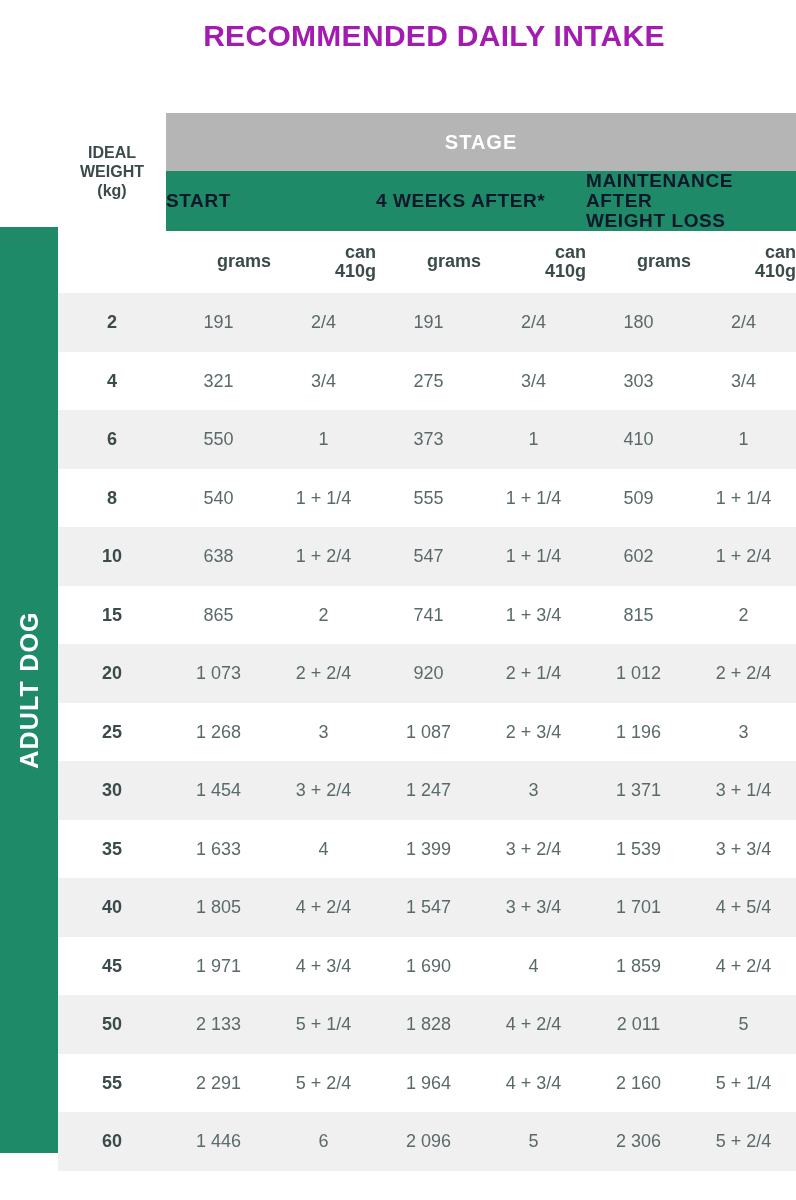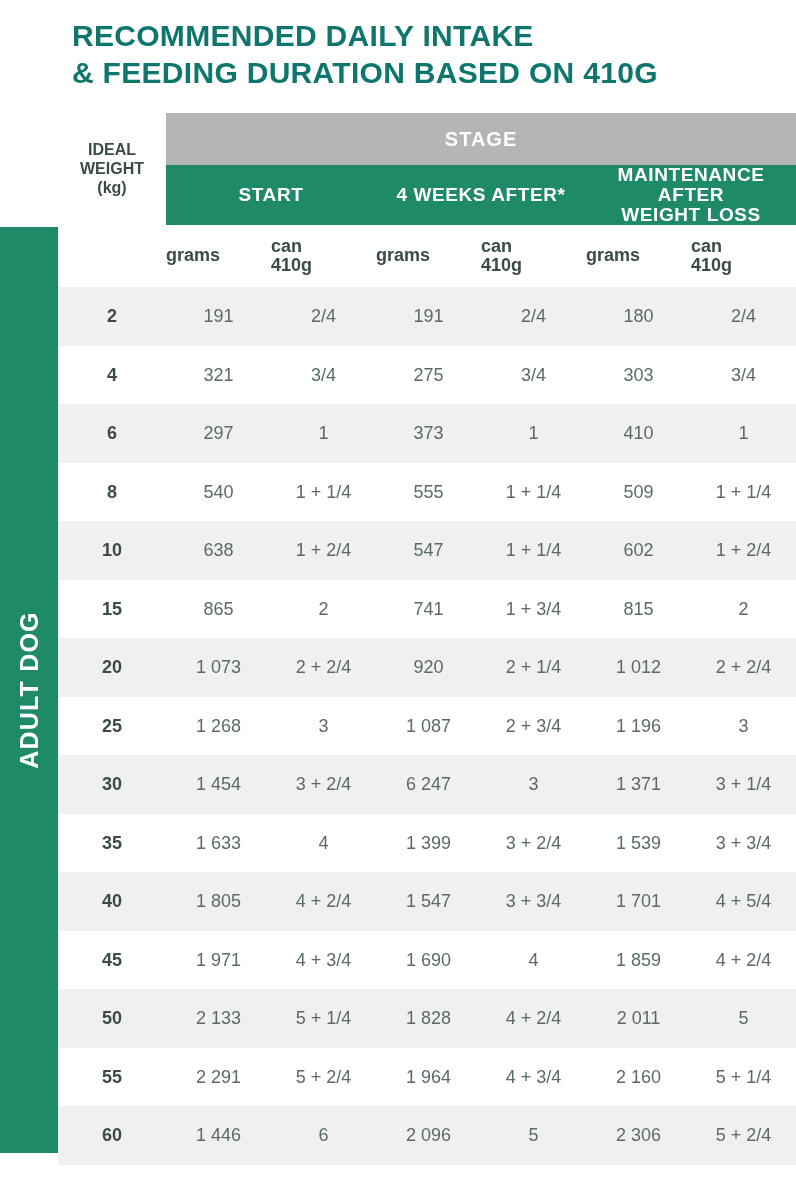--- a/index.html
+++ b/index.html
@@ -21,24 +21,25 @@
   
   .title-block {
     position: absolute;
     left: 72px;
     top: 18px;
     width: 724px;
   }
   .title-line {
     font-size: 30px;
     font-weight: bold;
-    color: #0f766e;
+    color: #a21caf;
     letter-spacing: 0.3px;
     line-height: 1.22;
     white-space: nowrap;
+    text-align: center;
   }
 
   
   .side-band {
     position: absolute;
     left: 0px;
     top: 227px;
     width: 58px;
     height: 926px;
     background: #1f8a68;
@@ -85,42 +86,41 @@
     height: 105px;
     vertical-align: middle;
   }
   .h-stage {
     background: #b5b5b5;
     color: #ffffff;
     font-size: 20px;
     font-weight: bold;
     letter-spacing: 1px;
     text-align: center;
-    height: 52px;
+    height: 58px;
     vertical-align: middle;
   }
   .h-sub {
     background: #1f8a68;
-    color: #ffffff;
+    color: #0f172a;
     font-size: 19px;
     font-weight: bold;
     letter-spacing: 0.6px;
-    text-align: center;
     height: 53px;
     vertical-align: middle;
     border-left: 2px solid #ffffff;
     line-height: 1.06;
   }
   .h-sub.first { border-left: 0; }
   .h-unit {
     background: #ffffff;
     color: #3b4a4a;
     font-size: 18px;
     font-weight: bold;
-    text-align: left;
+    text-align: right;
     height: 62px;
     vertical-align: middle;
     line-height: 1.1;
   }
   .h-unit-blank { background: #ffffff; }
 
   
   tr.row-odd td { background: #f0f0f0; }
   tr.row-even td { background: #ffffff; }
   td.c-weight {
@@ -148,21 +148,20 @@
     color: #3b4a4a;
   }
 </style>
 </head>
 <body>
 
 <div id="page">
 
   <div class="title-block">
     <div class="title-line">RECOMMENDED DAILY INTAKE</div>
-    <div class="title-line">&amp; FEEDING DURATION BASED ON 410G</div>
   </div>
 
   <div class="side-band">
     <div class="side-band-label">ADULT DOG</div>
   </div>
 
   <div class="table-wrap">
     <table class="feed">
       <colgroup>
         <col style="width:108px">
@@ -229,21 +228,21 @@
           <td class="c-weight">4</td>
           <td class="c-val">321</td>
           <td class="c-val">3/4</td>
           <td class="c-val">275</td>
           <td class="c-val">3/4</td>
           <td class="c-val">303</td>
           <td class="c-val">3/4</td>
         </tr>
         <tr class="row-odd">
           <td class="c-weight">6</td>
-          <td class="c-val">297</td>
+          <td class="c-val">550</td>
           <td class="c-val">1</td>
           <td class="c-val">373</td>
           <td class="c-val">1</td>
           <td class="c-val">410</td>
           <td class="c-val">1</td>
         </tr>
         <tr class="row-even">
           <td class="c-weight">8</td>
           <td class="c-val">540</td>
           <td class="c-val">1 + 1/4</td>
@@ -285,21 +284,21 @@
           <td class="c-val">3</td>
           <td class="c-val">1 087</td>
           <td class="c-val">2 + 3/4</td>
           <td class="c-val">1 196</td>
           <td class="c-val">3</td>
         </tr>
         <tr class="row-odd">
           <td class="c-weight">30</td>
           <td class="c-val">1 454</td>
           <td class="c-val">3 + 2/4</td>
-          <td class="c-val">6 247</td>
+          <td class="c-val">1 247</td>
           <td class="c-val">3</td>
           <td class="c-val">1 371</td>
           <td class="c-val">3 + 1/4</td>
         </tr>
         <tr class="row-even">
           <td class="c-weight">35</td>
           <td class="c-val">1 633</td>
           <td class="c-val">4</td>
           <td class="c-val">1 399</td>
           <td class="c-val">3 + 2/4</td>

